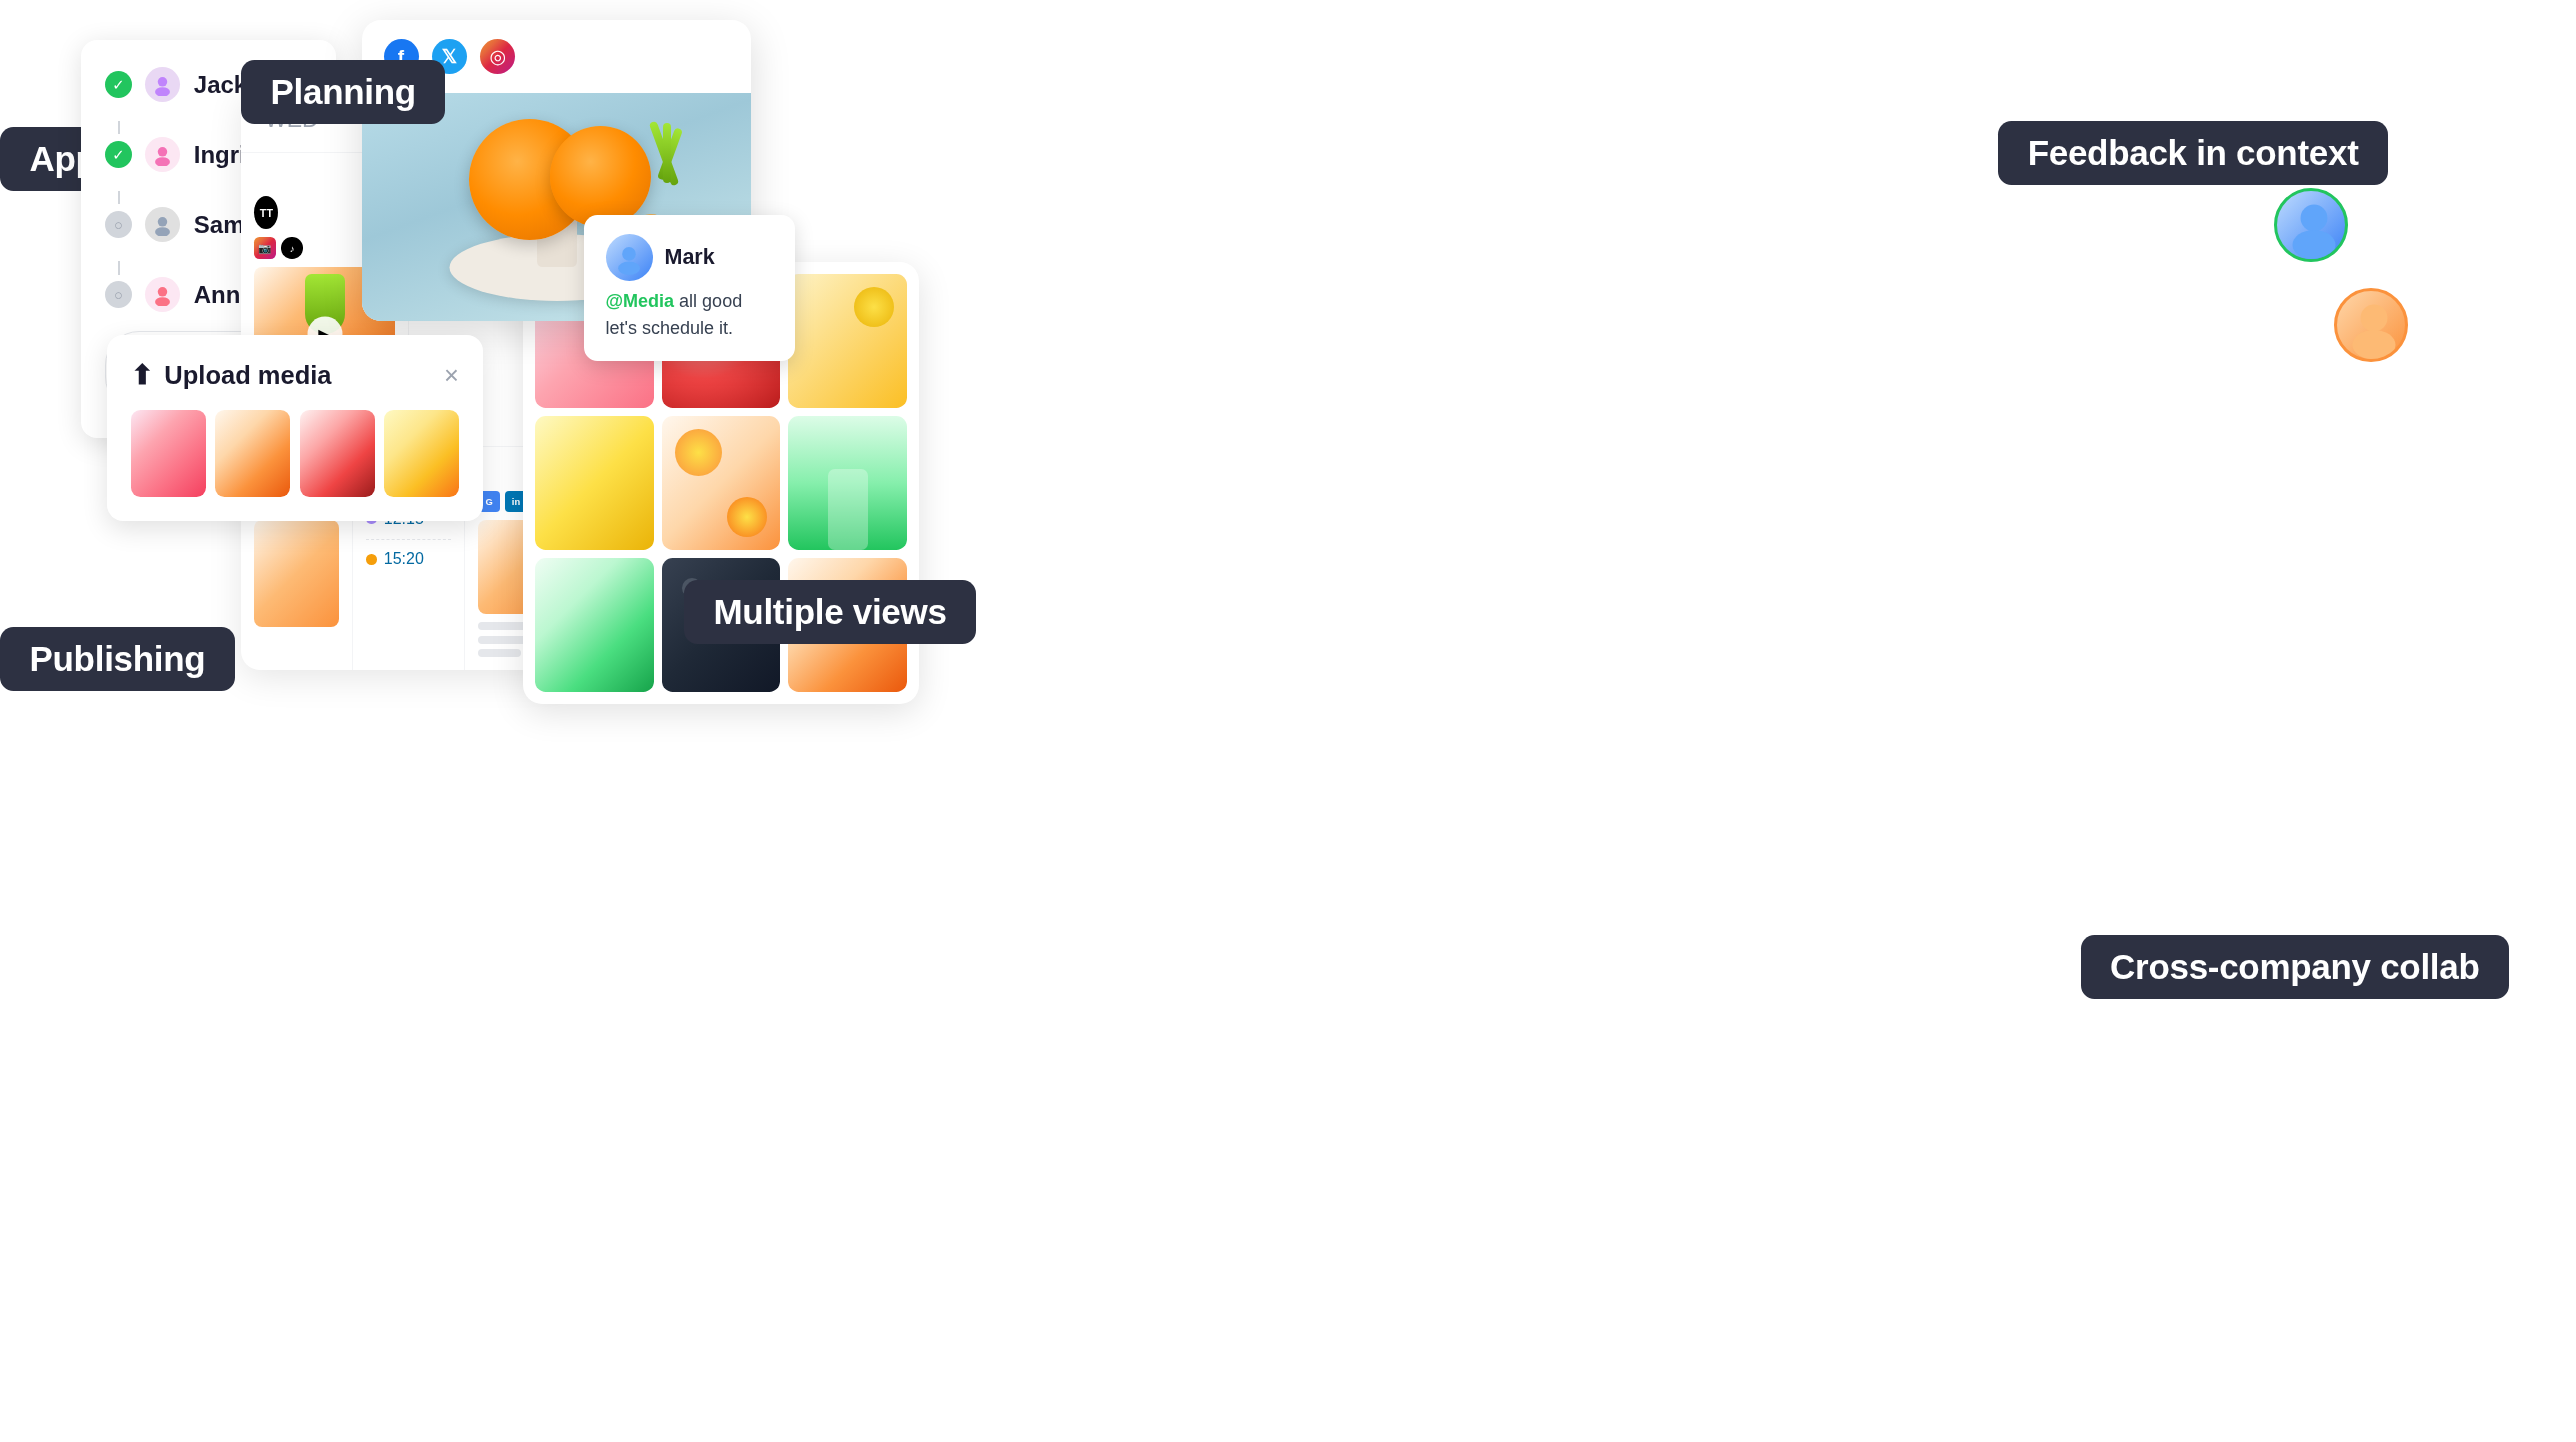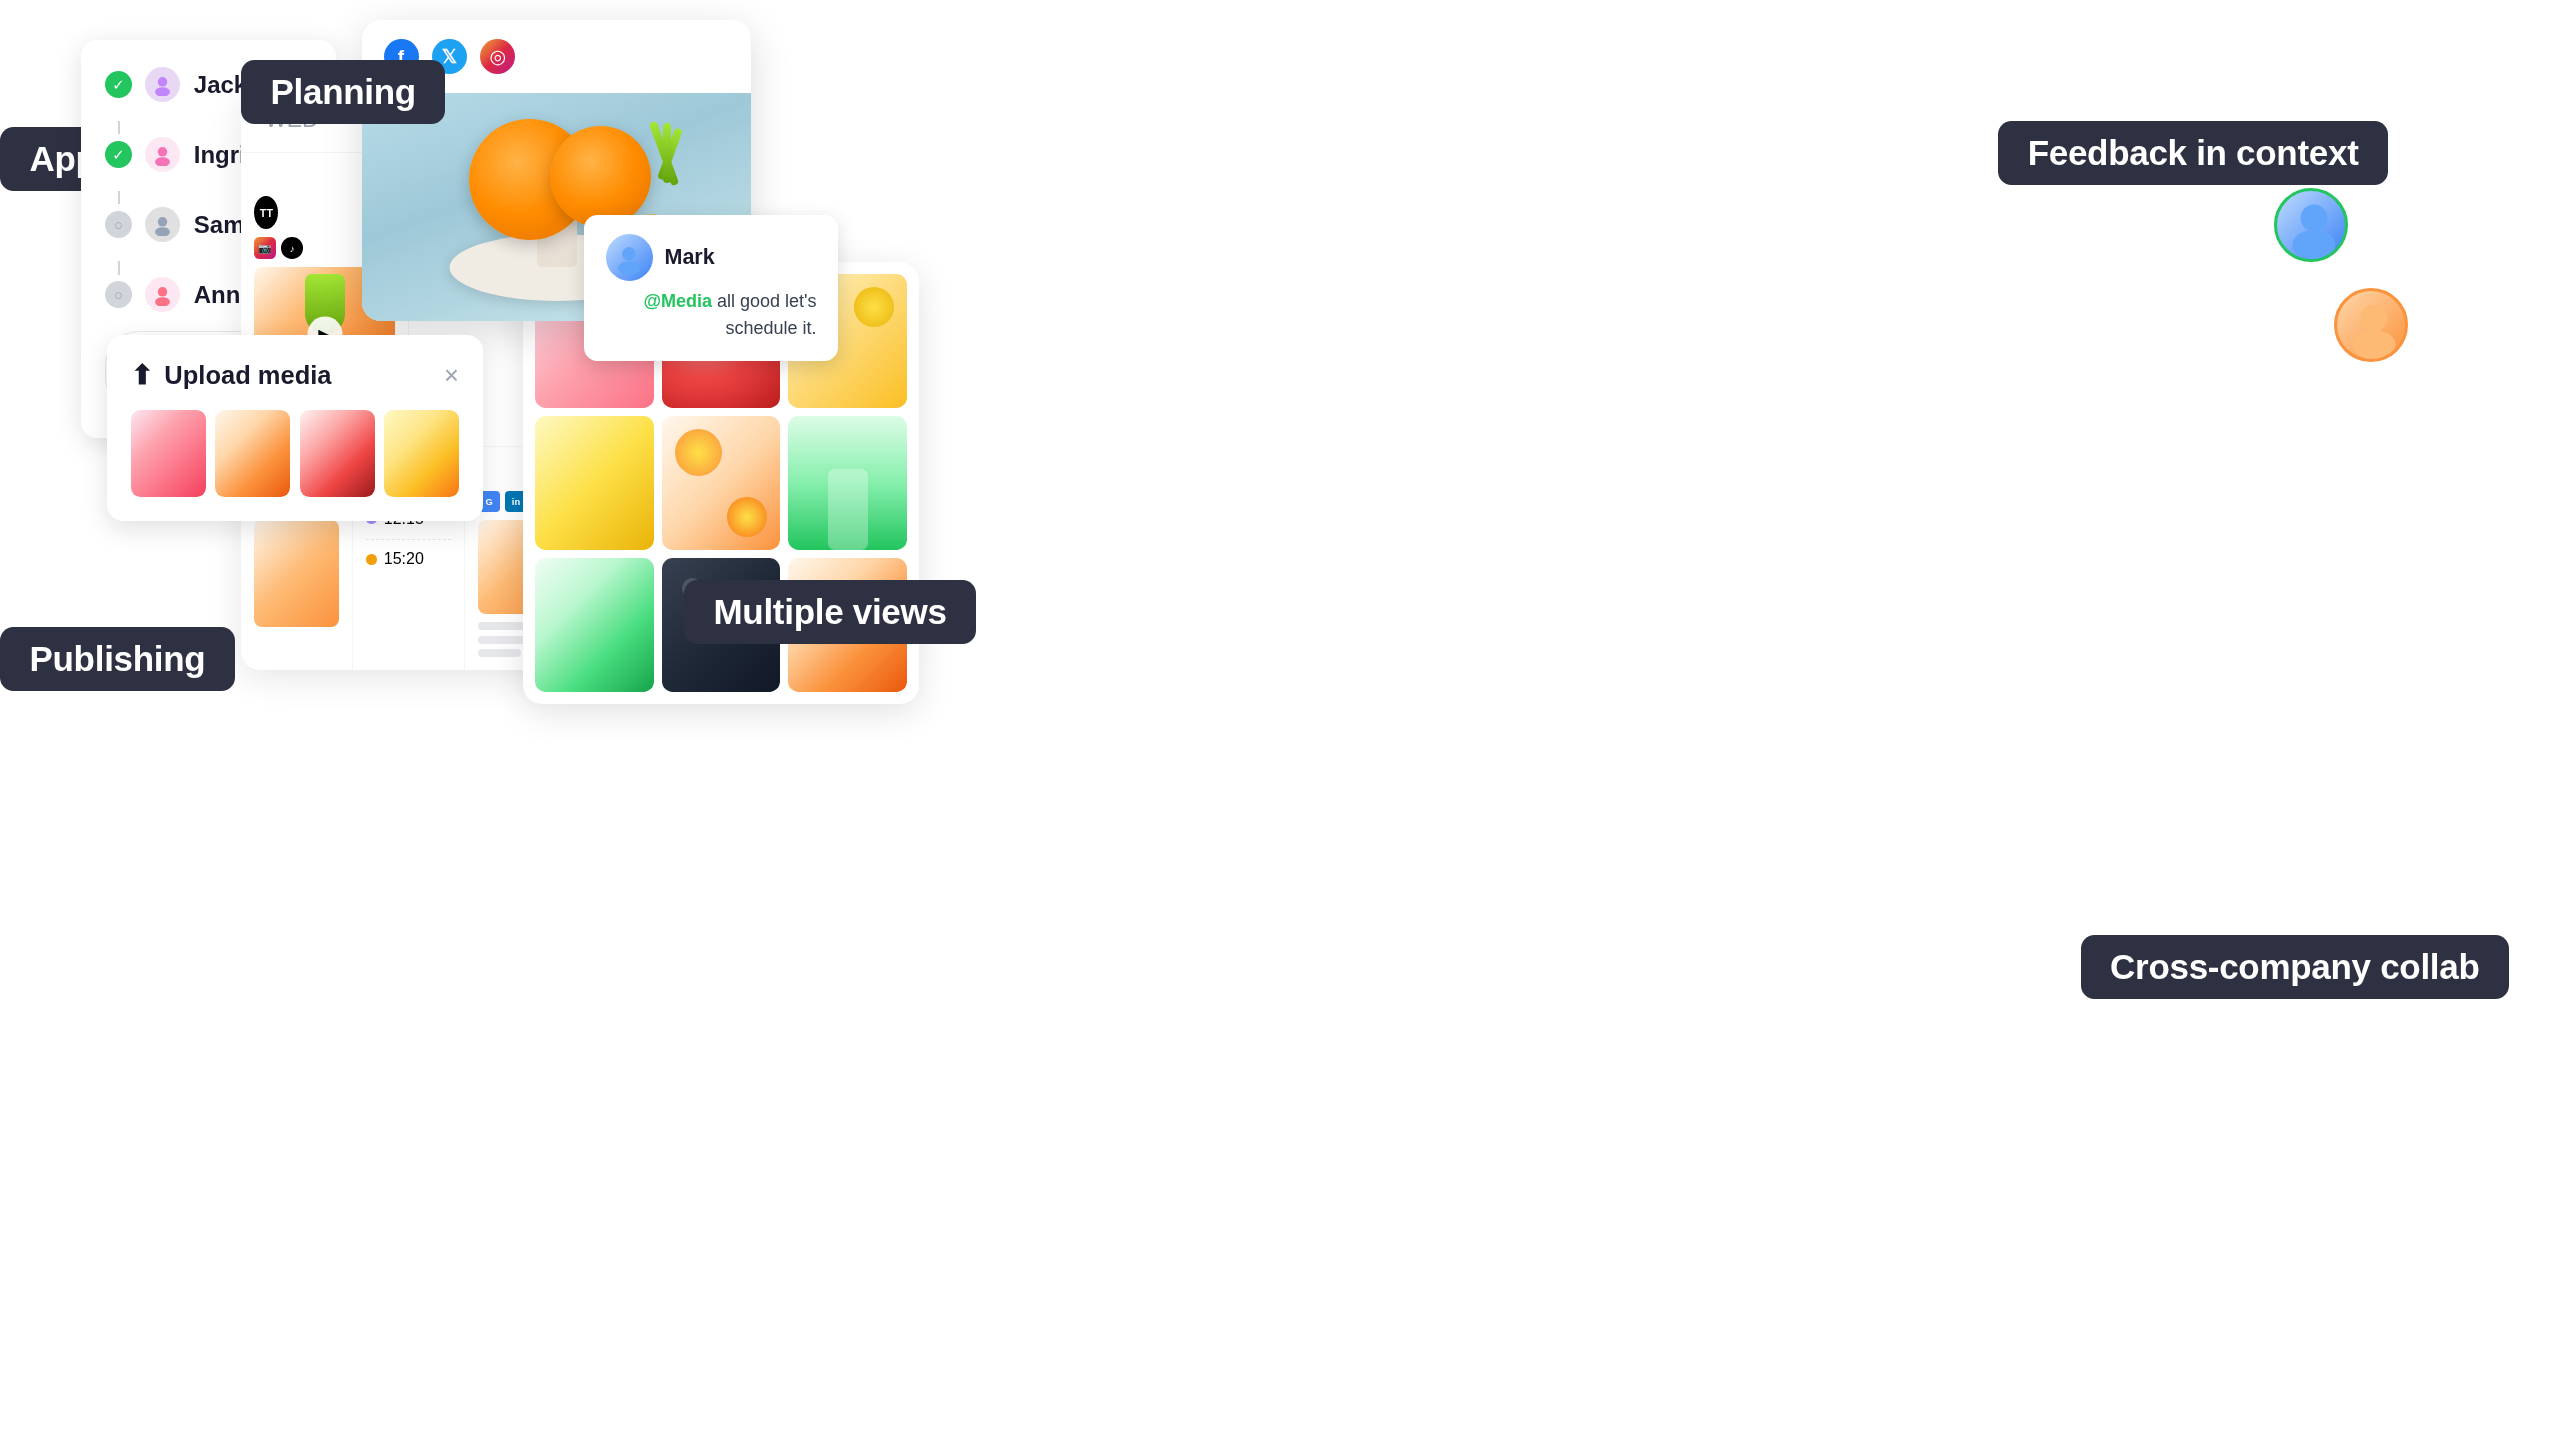--- a/index.html
+++ b/index.html
@@ -171,21 +171,21 @@
       align-items: center;
       justify-content: center;
       color: white;
       font-size: 12px;
       margin-top: 6.7px;
     }
 
     
     .time-slot {
       font-size: 16px;
-      color: #000000;
+      color: #0369a1;
       padding: 4px 0;
       display: flex;
       align-items: center;
       gap: 6.7px;
     }
 
     .time-dot {
       width: 10.7px;
       height: 10.7px;
       border-radius: 50%;
@@ -453,21 +453,21 @@
       <div style="position:absolute;top:27px;right:54px;width:67px;height:107px;">
         <div style="position:absolute;width:8px;height:67px;background:linear-gradient(#a3e635,#65a30d);border-radius:4px;transform:rotate(-20deg);top:0;left:29.5px;"></div>
         <div style="position:absolute;width:8px;height:54px;background:linear-gradient(#a3e635,#65a30d);border-radius:4px;transform:rotate(20deg);top:6.7px;left:36px;"></div>
         <div style="position:absolute;width:8px;height:60px;background:linear-gradient(#a3e635,#65a30d);border-radius:4px;transform:rotate(0deg);top:3.4px;left:33px;"></div>
       </div>
     </div>
   </div>
 
 
   <div style="position:absolute; top:215px; left:584px; z-index:25;">
-    <div style="background:#fff;border-radius:13.4px;box-shadow:0 5.4px 20px rgba(0,0,0,0.15);padding:19px 21.5px;width:254px;display:flex;flex-direction:column;gap:6.7px;text-align:right;">
+    <div style="background:#fff;border-radius:13.4px;box-shadow:0 5.4px 20px rgba(0,0,0,0.15);padding:19px 21.5px;width:211px;display:flex;flex-direction:column;gap:6.7px;">
       <div style="display:flex;align-items:center;gap:12px;">
         <div style="width:47px;height:47px;border-radius:50%;background:linear-gradient(135deg,#bfdbfe,#3b82f6);display:flex;align-items:center;justify-content:center;font-size:21.5px;flex-shrink:0;overflow:hidden;">
           <svg width="34" height="34" viewBox="0 0 50 50">
             <circle cx="25" cy="19" r="10" fill="#60a5fa"></circle>
             <ellipse cx="25" cy="40" rx="16" ry="10" fill="#60a5fa"></ellipse>
           </svg>
         </div>
         <span style="font-size:21.5px;font-weight:700;color:#1a1a2e;">Mark</span>
       </div>
       <div style="font-size:18px;color:#374151;line-height:1.5;">

